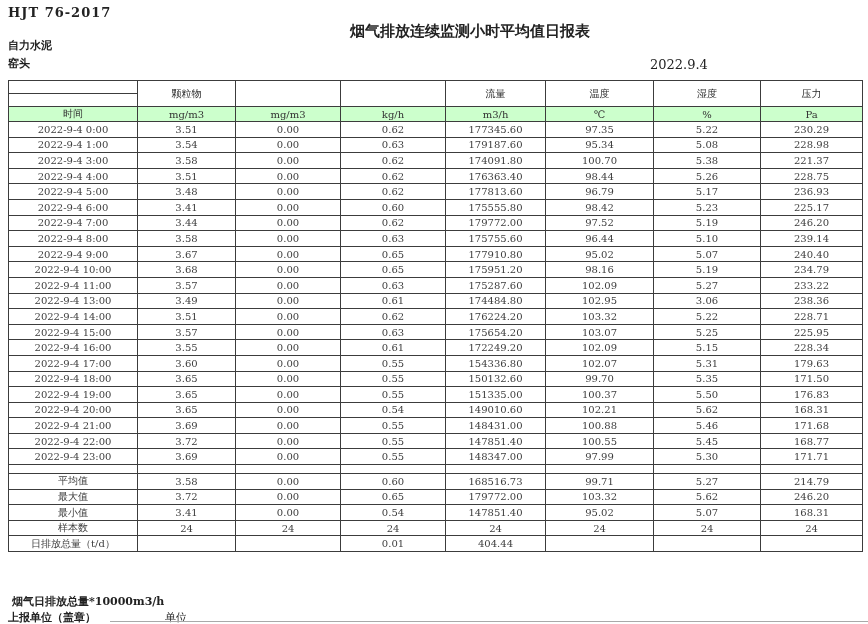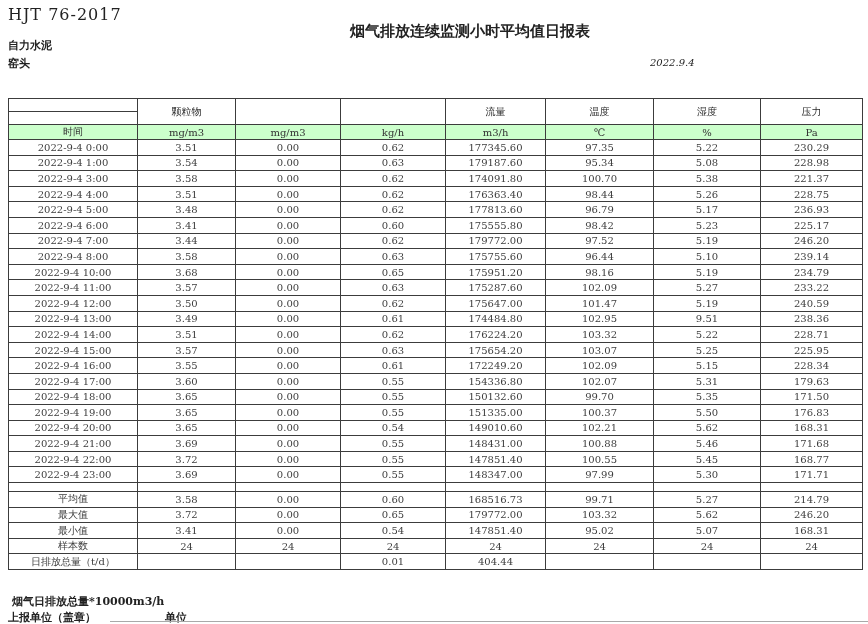--- a/index.html
+++ b/index.html
@@ -5,28 +5,28 @@
   :root { --header-green: #ccffcc; --line: #3c3c3c; }
   html, body {
     margin: 0; padding: 0;
     width: 868px; height: 624px;
     background: #ffffff;
     font-family: "DejaVu Serif", serif;
     color: #222;
   }
   .page { position: relative; width: 868px; height: 624px; overflow: hidden; }
 
-  .std-code   { position: absolute; left: 8px;  top: 5px;  font-size: 16px; font-weight: normal; letter-spacing: 1px; text-align: center; }
+  .std-code   { position: absolute; left: 8px;  top: 5px;  font-size: 13px; font-weight: bold; letter-spacing: 1px; text-align: center; }
   .title      { position: absolute; left: 0;    top: 22px; width: 868px; text-align: center; font-size: 15px; font-weight: bold; padding-left: 36px; }
   .company    { position: absolute; left: 8px;  top: 38px; font-size: 11px; font-weight: bold; }
   .station    { position: absolute; left: 8px;  top: 56px; font-size: 11px; font-weight: bold; }
-  .date       { position: absolute; left: 650px; top: 57px; font-size: 10px; font-style: italic; }
+  .date       { position: absolute; left: 650px; top: 57px; font-size: 13px; }
 
   table.report {
-    position: absolute; left: 8px; top: 98px;
+    position: absolute; left: 8px; top: 80px;
     width: 854px;
     border-collapse: collapse;
     table-layout: fixed;
     font-size: 10px;
   }
   table.report th, table.report td {
     border: 1px solid var(--line);
     text-align: center;
     vertical-align: middle;
     padding: 0;
@@ -39,21 +39,21 @@
   th.split-head { padding: 0; }
   .split-top    { height: 12px; border-bottom: 1px solid var(--line); }
   .split-bottom { height: 12px; }
   tr.unit-row th { height: 14px; background: var(--header-green); color: #333; }
   tr[data-name="data-row"] td    { height: 14.6px; }
   tr[data-name="summary-row"] td { height: 14.6px; margin-top: 16px; }
   tr[data-name="spacer-row"] td  { height: 8px; }
 
   .footer-note { position: absolute; left: 12px;  top: 594px; font-size: 11px; font-weight: bold; }
   .sign-left   { position: absolute; left: 8px;  top: 610px; font-size: 11px; font-weight: bold; }
-  .sign-unit   { position: absolute; left: 165px; top: 610px; font-size: 11px; font-weight: bold; }
+  .sign-unit   { position: absolute; left: 165px; top: 610px; font-size: 11px; font-weight: normal; }
   .sign-line   { position: absolute; left: 110px; right: 0; top: 621px; border-top: 1px solid #a9a9a9; }
 </style>
 </head>
 <body>
 
 <div class="page" data-name="report-page">
 
   <div class="std-code" data-name="standard-code">HJT  76-2017</div>
   <div class="title" data-name="page-title">烟气排放连续监测小时平均值日报表</div>
   <div class="company" data-name="company-name">自力水泥</div>
@@ -171,57 +171,57 @@
           <td data-name="time-cell">2022-9-4 8:00</td>
           <td data-name="value-cell">3.58</td>
           <td data-name="value-cell">0.00</td>
           <td data-name="value-cell">0.63</td>
           <td data-name="value-cell">175755.60</td>
           <td data-name="value-cell">96.44</td>
           <td data-name="value-cell">5.10</td>
           <td data-name="value-cell">239.14</td>
         </tr>
         <tr data-name="data-row">
+          <td data-name="time-cell">2022-9-4 9:00</td>
+          <td data-name="value-cell">3.67</td>
+          <td data-name="value-cell">0.00</td>
+          <td data-name="value-cell">0.65</td>
+          <td data-name="value-cell">177910.80</td>
+          <td data-name="value-cell">95.02</td>
+          <td data-name="value-cell">5.07</td>
+          <td data-name="value-cell">240.40</td>
+        </tr>
+        <tr data-name="data-row">
           <td data-name="time-cell">2022-9-4 10:00</td>
           <td data-name="value-cell">3.68</td>
           <td data-name="value-cell">0.00</td>
           <td data-name="value-cell">0.65</td>
           <td data-name="value-cell">175951.20</td>
           <td data-name="value-cell">98.16</td>
           <td data-name="value-cell">5.19</td>
           <td data-name="value-cell">234.79</td>
         </tr>
         <tr data-name="data-row">
           <td data-name="time-cell">2022-9-4 11:00</td>
           <td data-name="value-cell">3.57</td>
           <td data-name="value-cell">0.00</td>
           <td data-name="value-cell">0.63</td>
           <td data-name="value-cell">175287.60</td>
           <td data-name="value-cell">102.09</td>
           <td data-name="value-cell">5.27</td>
           <td data-name="value-cell">233.22</td>
         </tr>
         <tr data-name="data-row">
-          <td data-name="time-cell">2022-9-4 12:00</td>
-          <td data-name="value-cell">3.50</td>
-          <td data-name="value-cell">0.00</td>
-          <td data-name="value-cell">0.62</td>
-          <td data-name="value-cell">175647.00</td>
-          <td data-name="value-cell">101.47</td>
-          <td data-name="value-cell">5.19</td>
-          <td data-name="value-cell">240.59</td>
-        </tr>
-        <tr data-name="data-row">
           <td data-name="time-cell">2022-9-4 13:00</td>
           <td data-name="value-cell">3.49</td>
           <td data-name="value-cell">0.00</td>
           <td data-name="value-cell">0.61</td>
           <td data-name="value-cell">174484.80</td>
           <td data-name="value-cell">102.95</td>
-          <td data-name="value-cell">9.51</td>
+          <td data-name="value-cell">3.06</td>
           <td data-name="value-cell">238.36</td>
         </tr>
         <tr data-name="data-row">
           <td data-name="time-cell">2022-9-4 14:00</td>
           <td data-name="value-cell">3.51</td>
           <td data-name="value-cell">0.00</td>
           <td data-name="value-cell">0.62</td>
           <td data-name="value-cell">176224.20</td>
           <td data-name="value-cell">103.32</td>
           <td data-name="value-cell">5.22</td>

